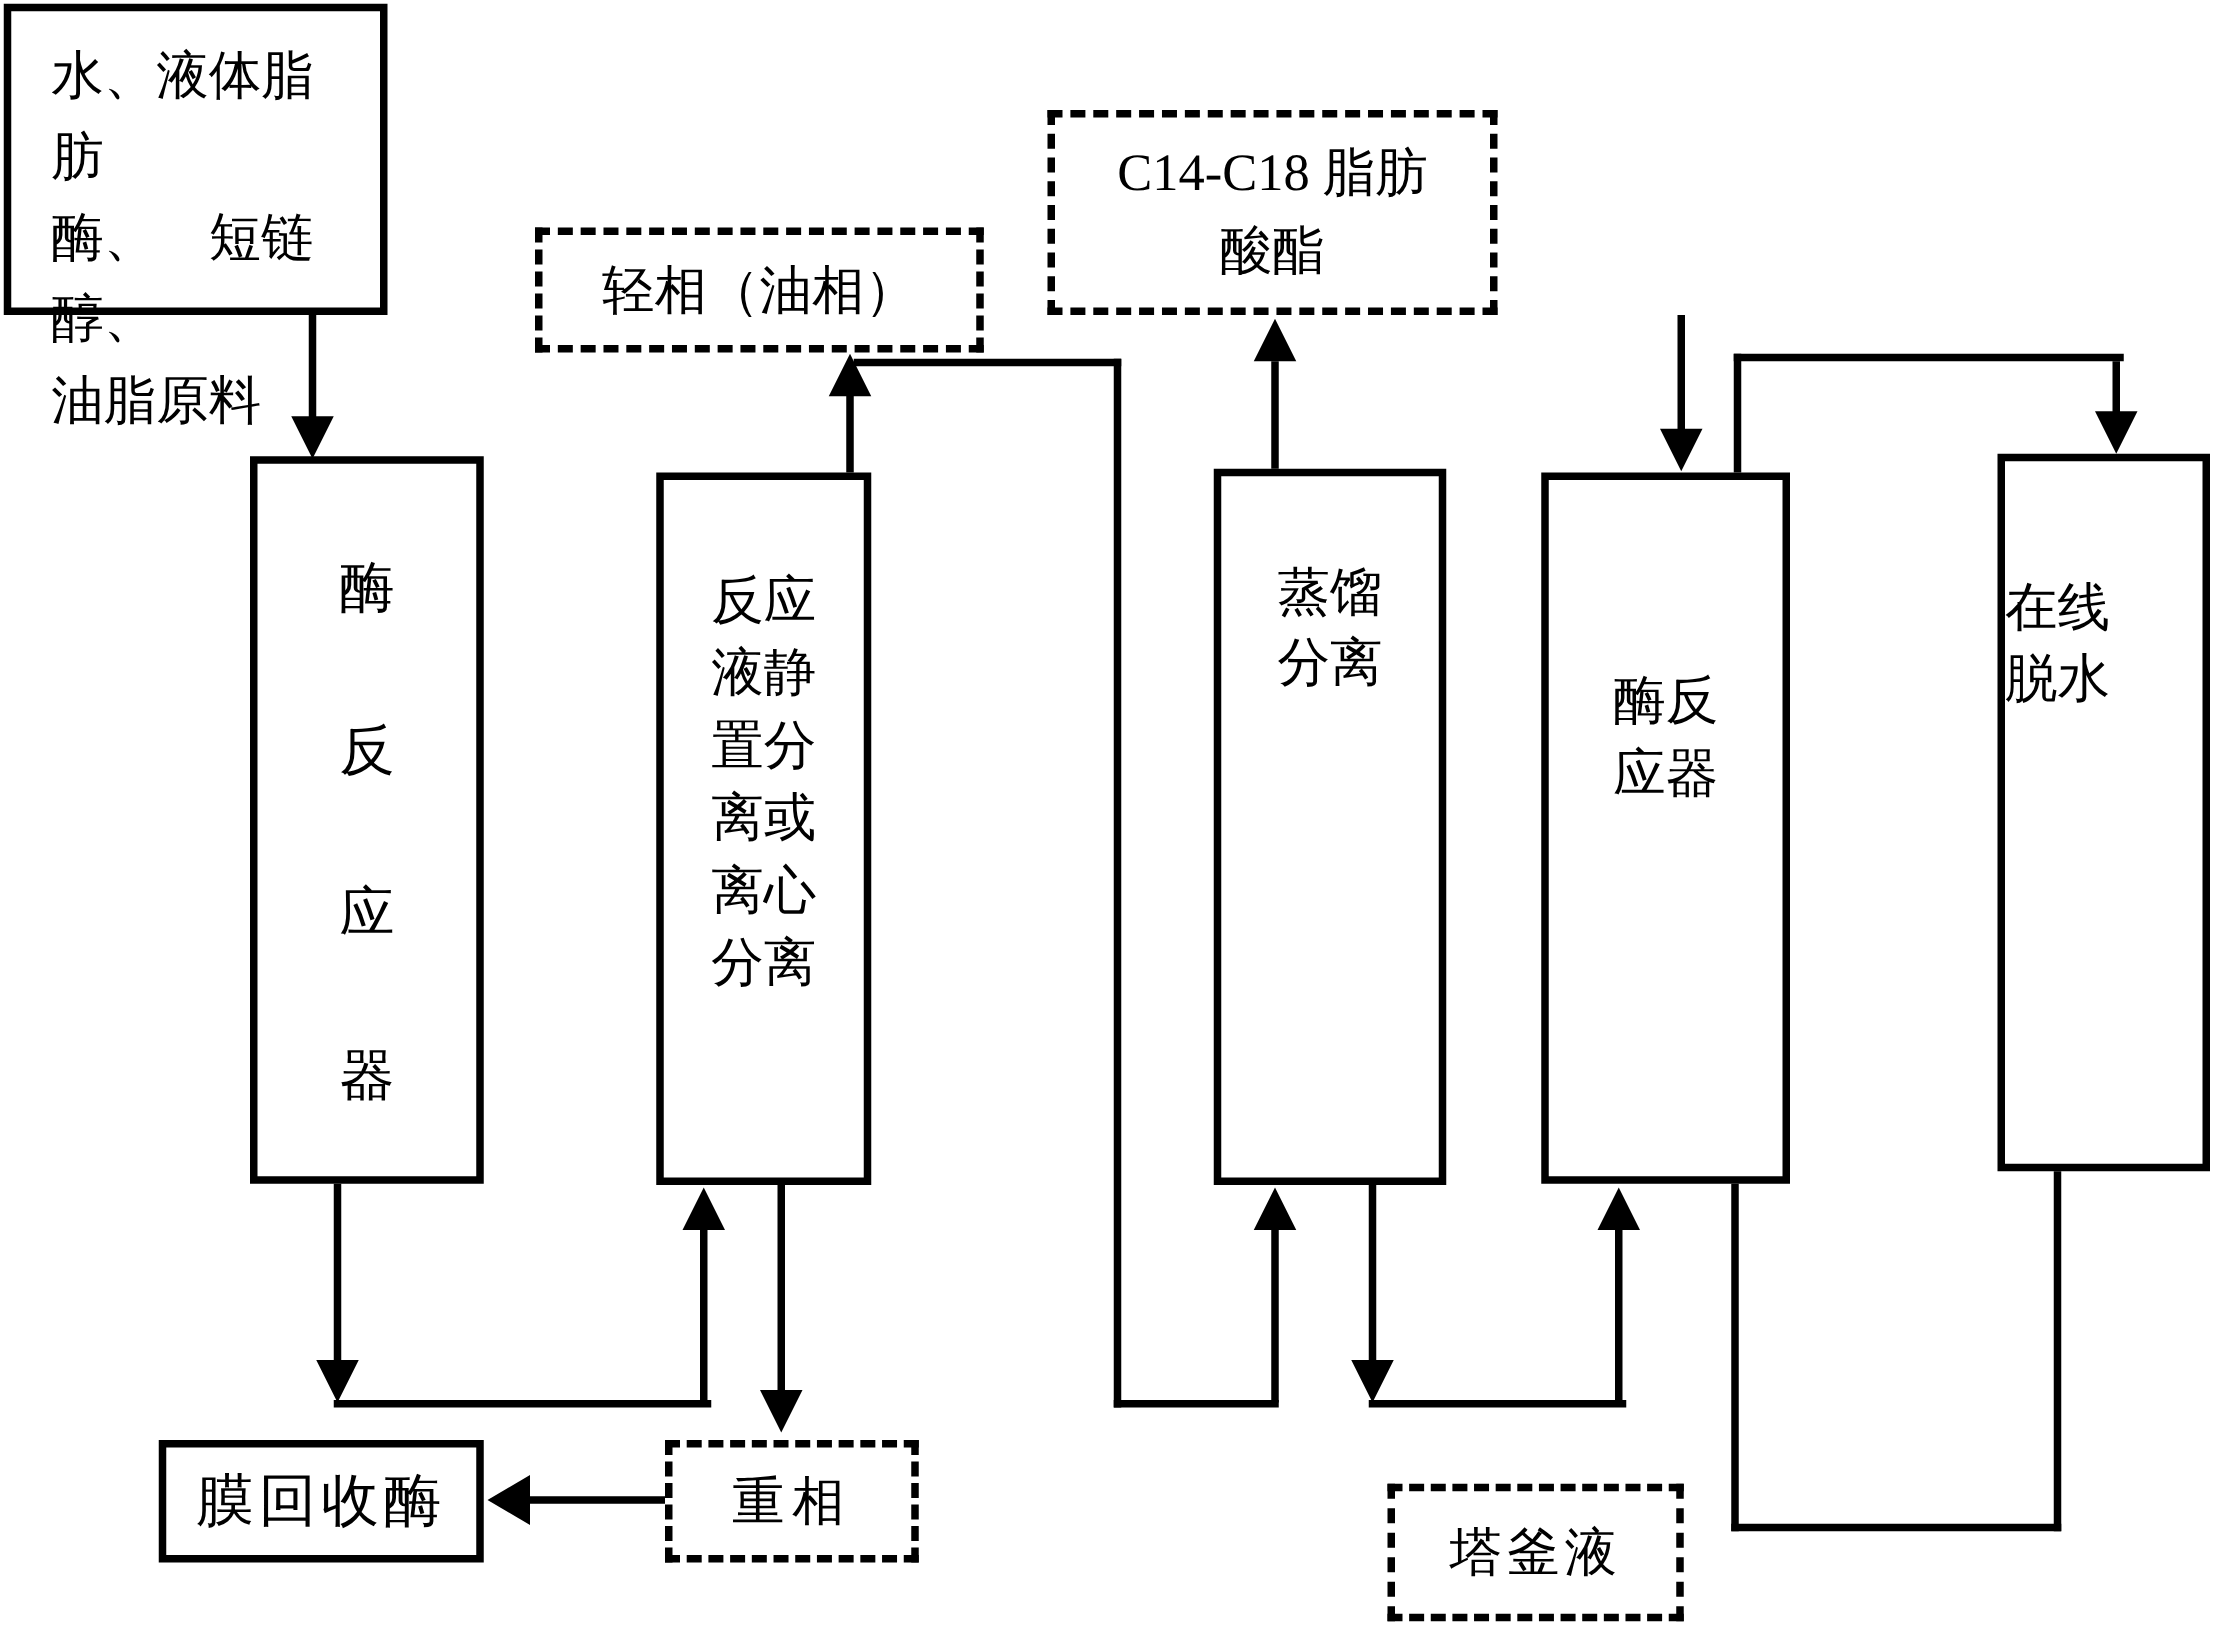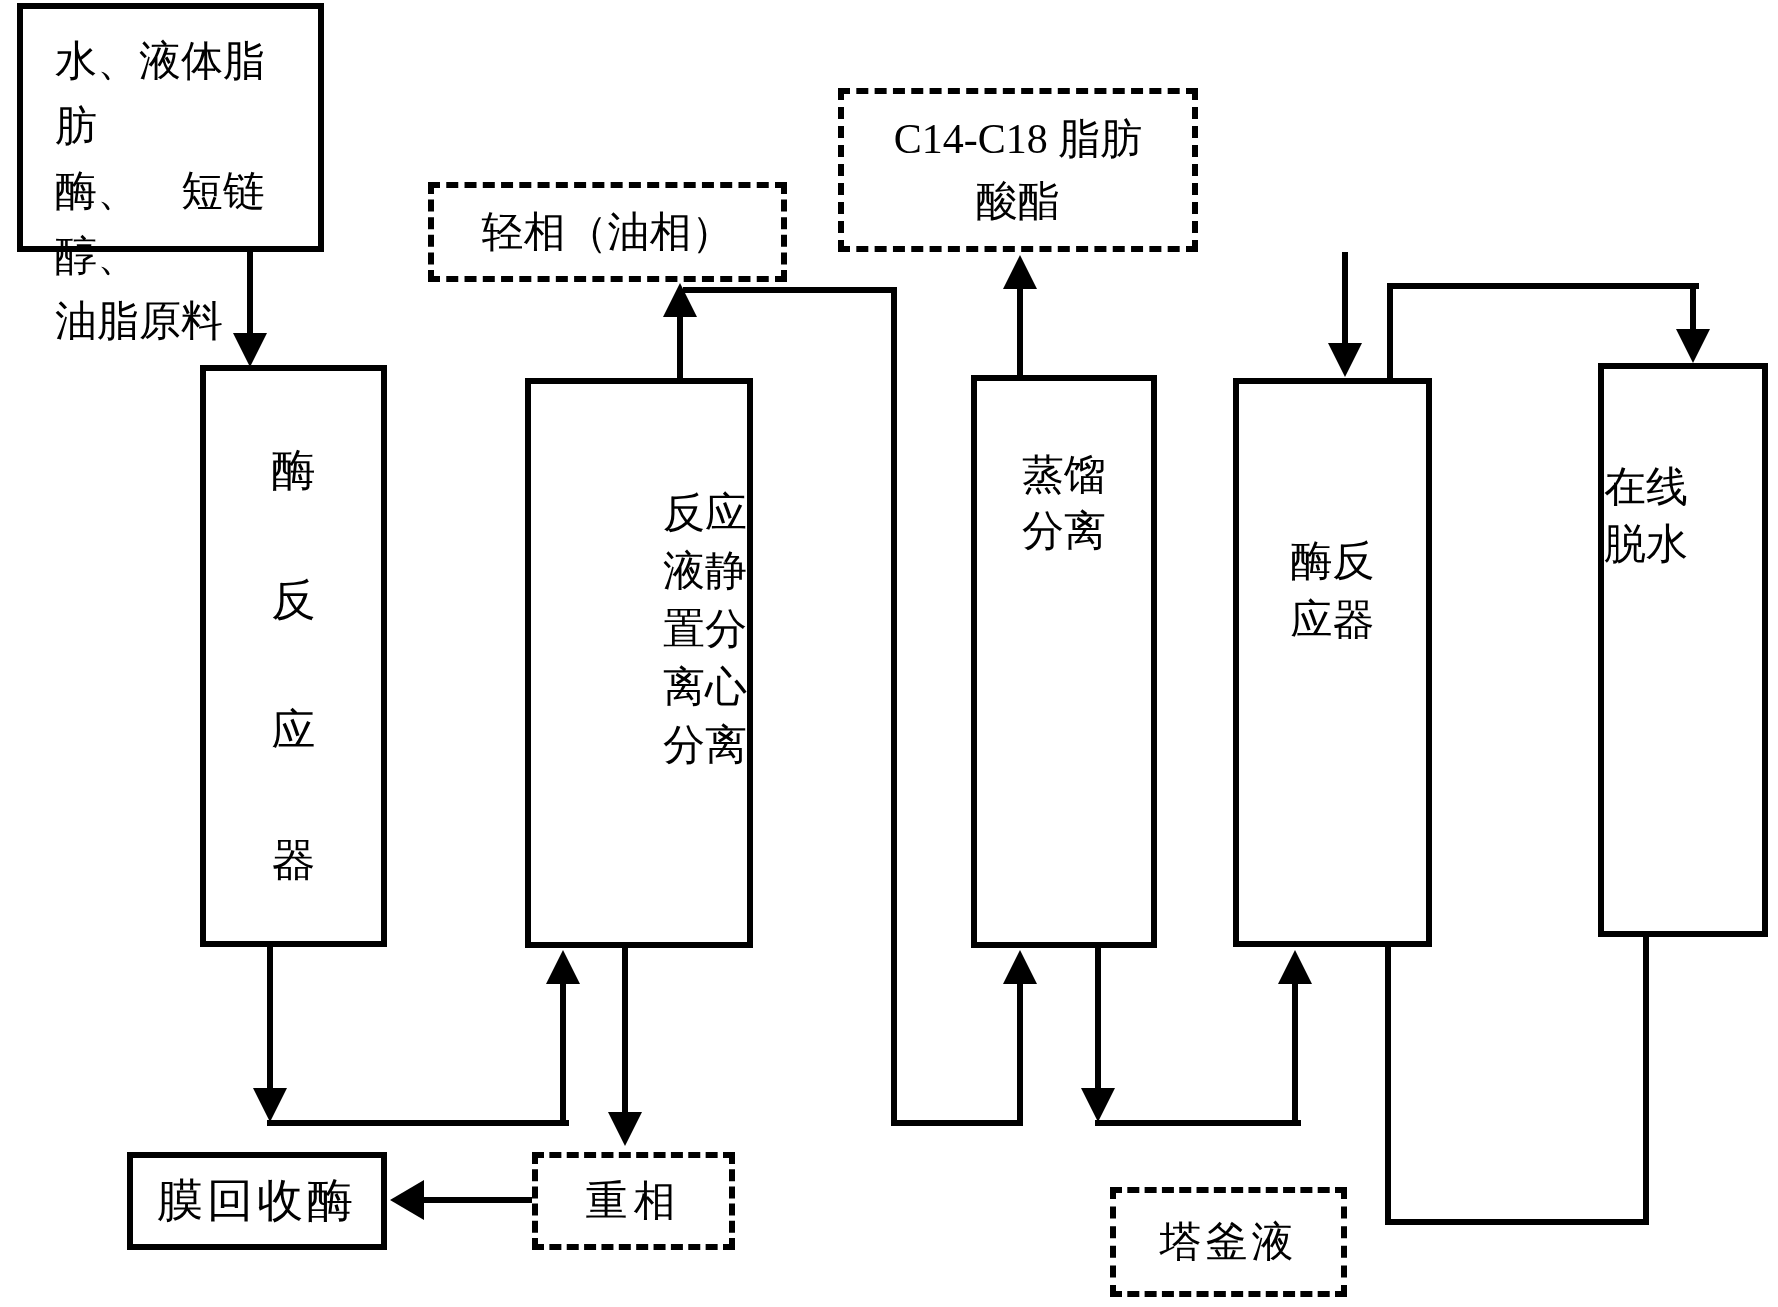--- a/index.html
+++ b/index.html
@@ -17,23 +17,23 @@
   .hline, .vline { position:absolute; background:var(--ink); }
   .hline { height:6px; }
   .vline { width:6px; }
 
   .ah { position:absolute; width:0; height:0; }
   .ah-down { border-left:17px solid transparent; border-right:17px solid transparent; border-top:34px solid var(--ink); }
   .ah-up   { border-left:17px solid transparent; border-right:17px solid transparent; border-bottom:34px solid var(--ink); }
   .ah-left { border-top:20px solid transparent; border-bottom:20px solid transparent; border-right:34px solid var(--ink); }
 
   
-  #raw   { left:17px;    top:3px;    width:307px; height:249px; padding:20px 12px 0 32px; font-size:42px; line-height:65px; }
+  #raw   { left:3px;    top:3px;    width:307px; height:249px; padding:20px 12px 0 32px; font-size:42px; line-height:65px; }
   #rx1   { left:200px;  top:365px;  width:187px; height:582px; padding-top:70px; gap:71px; font-size:44px; }
-  #sep   { left:525px;  top:378px;  width:228px; height:570px; padding-top:100px; font-size:42px; line-height:58px; text-align:right; }
+  #sep   { left:525px;  top:378px;  width:172px; height:570px; padding-top:68px; font-size:42px; line-height:58px; text-align:center; }
   #dst   { left:947px;  top:375px;  width:186px; height:573px; padding-top:66px; font-size:42px; line-height:56px; text-align:center;margin-left:24px; }
   #alc   { left:1257px; top:152px;  width:189px; height:100px; font-size:42px; }
   #rx2   { left:1233px; top:378px;  width:199px; height:569px; padding-top:148px; font-size:42px; line-height:59px; text-align:center; }
   #dhy   { left:1598px; top:363px;  width:170px; height:574px; padding-top:90px; font-size:42px; line-height:57px; }
   #mem   { left:127px;  top:1152px; width:260px; height:98px; }
   #lgt   { left:428px;  top:182px;  width:359px; height:100px; font-size:42px; }
   #c14   { left:838px;  top:88px;   width:360px; height:164px; font-size:42px; line-height:62px; text-align:center; }
   #hvy   { left:532px;  top:1152px; width:203px; height:98px; font-size:42px; letter-spacing:6px; }
   #btm   { left:1110px; top:1187px; width:237px; height:110px; font-size:42px; letter-spacing:4px; }
 </style>
@@ -52,20 +52,21 @@
     <span>酶</span>
     <span>反</span>
     <span>应</span>
     <span>器</span>
   </div>
 
   <div class="box" id="sep">
     <div>反应</div>
     <div>液静</div>
     <div>置分</div>
+    <div>离或</div>
     <div>离心</div>
     <div>分离</div>
   </div>
 
   <div class="box" id="dst">
     <div>蒸馏</div>
     <div>分离</div>
   </div>
 
 

